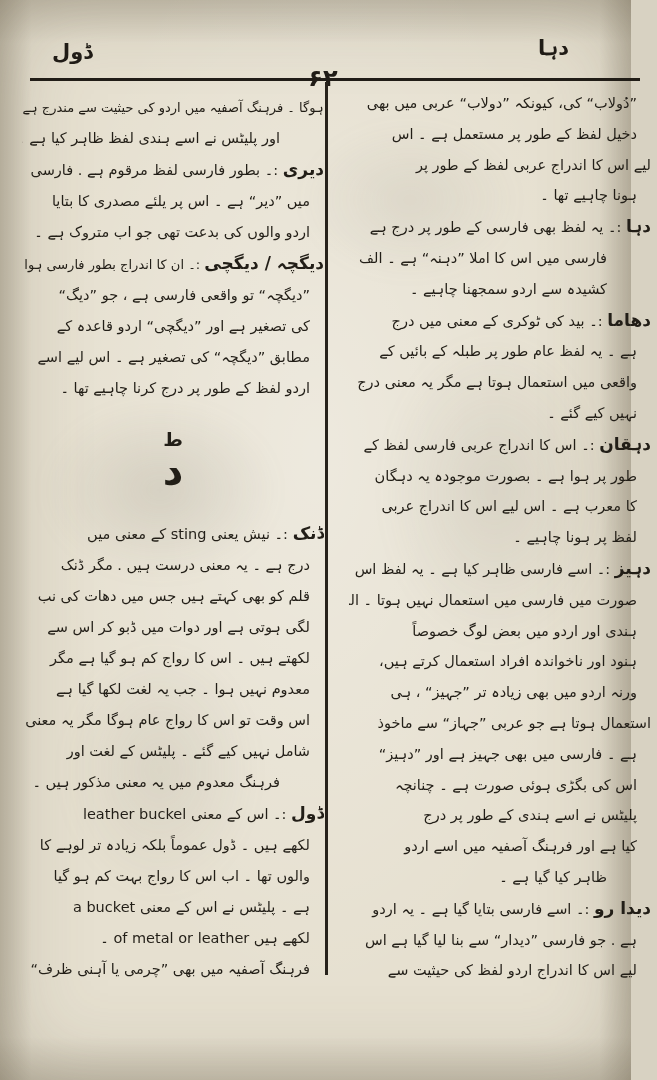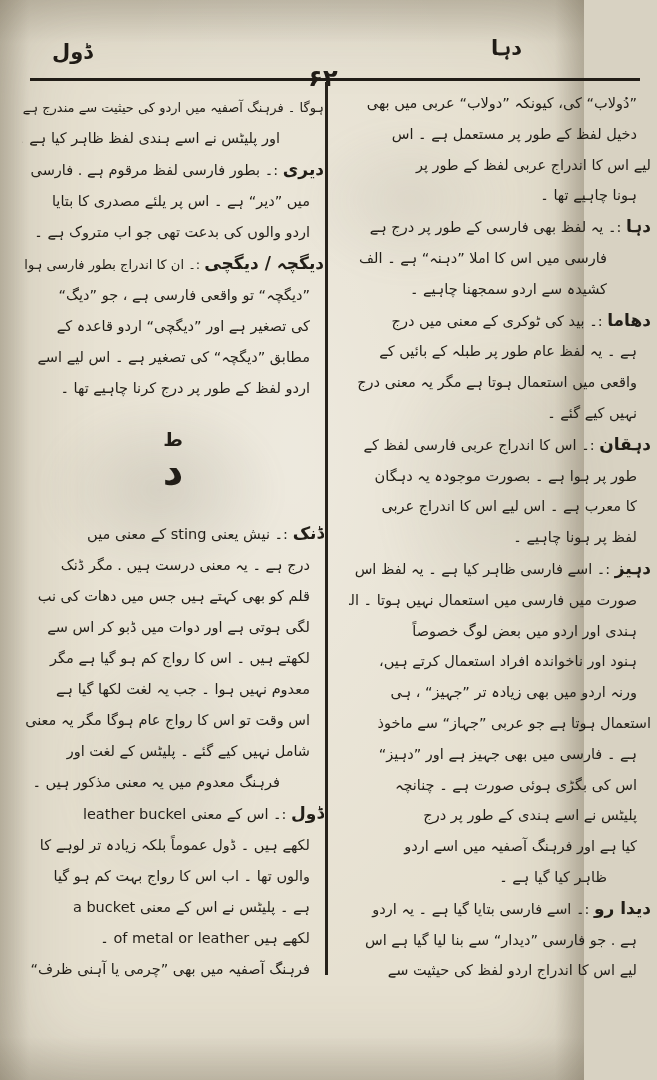--- a/index.html
+++ b/index.html
@@ -2,21 +2,21 @@
 <html lang="ur"><head>
 <meta charset="utf-8">
 <style>
   html,body{margin:0;padding:0;}
   body{
     width:657px;height:1080px;overflow:hidden;
     font-family:"DejaVu Sans",sans-serif;
     background:#d8d2c2;
   }
   .page{
-    position:relative;width:584px;height:1080px;
+    position:relative;width:631px;height:1080px;
     background:
       radial-gradient(ellipse at 50% 42%, rgba(255,255,255,.30), rgba(255,255,255,0) 62%),
       linear-gradient(90deg, rgba(110,100,80,.28) 0, rgba(0,0,0,0) 5%, rgba(0,0,0,0) 95%, rgba(110,100,80,.30) 100%),
       linear-gradient(180deg, rgba(110,100,80,.22) 0, rgba(0,0,0,0) 4%, rgba(0,0,0,0) 96%, rgba(110,100,80,.22) 100%),
       #e6e0d0;
     box-shadow: inset 0 0 90px rgba(92,82,60,.30);
     color:#201c16;
   }
   
   .stain{position:absolute;border-radius:50%;filter:blur(10px);pointer-events:none;}
@@ -33,21 +33,21 @@
   .col-divider{position:absolute;left:325px;top:82px;width:3px;height:893px;background:#27221b;}
 
   .column{position:absolute;direction:rtl;font-size:14.5px;color:#221e17;}
   .left-col{left:22px;top:92px;width:302px;}
   .right-col{left:349px;top:88px;width:302px;}
   .right-col .tl{line-height:30.8px;}
   .left-col .tl{line-height:31px;}
   .tl{white-space:nowrap;overflow:hidden;}
   .ind1{padding-right:14px;}
   .ind2{padding-right:44px;}
-  .sm{font-size:13px;}
+  .sm{font-size:13px;text-align:center;}
   .hw{font-weight:bold;font-size:17px;}
 
   .section-letter{text-align:center;margin:26px 0 24px;direction:rtl;}
   .section-letter .toe{font-size:19px;line-height:18px;font-weight:bold;}
   .section-letter .dal{font-size:40px;line-height:46px;font-weight:bold;}
 </style>
 </head>
 <body>
 
 <div class="page">

